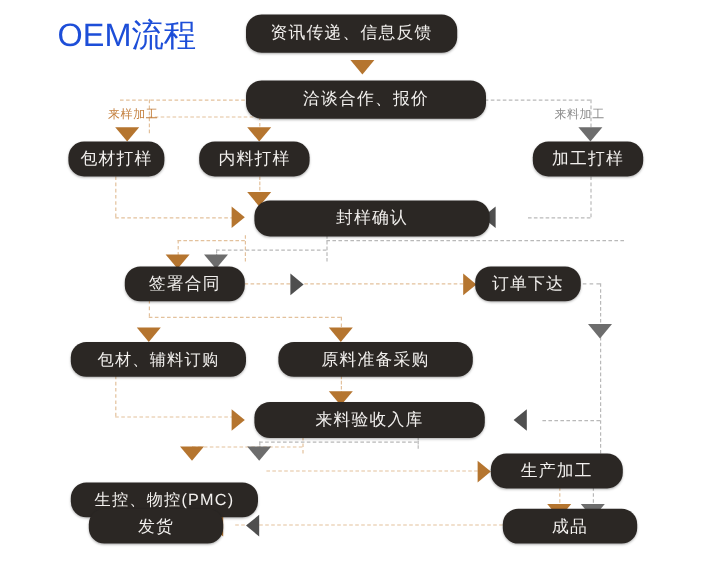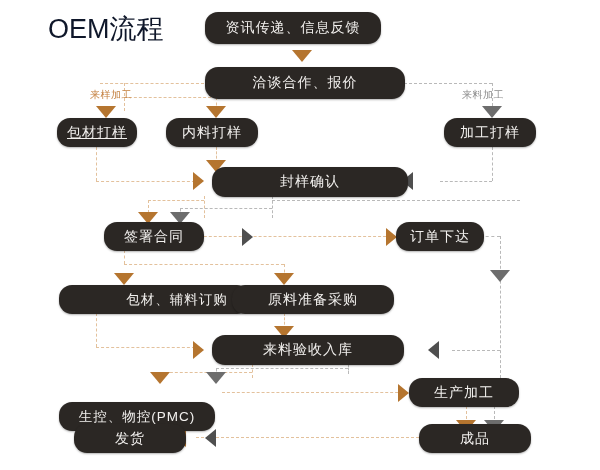--- a/index.html
+++ b/index.html
@@ -10,21 +10,21 @@
     overflow:hidden;
   }
   #stage{position:relative;width:600px;height:470px;}
 
   
   .title{
     position:absolute;
     font-size:27px;
     font-weight:400;
     letter-spacing:0px;
-    color:#0f172a;
+    color:#1d4ed8;
     white-space:nowrap;
   }
 
   
   .node{
     position:absolute;
     background:#2b2724;
     color:#f2f0ee;
     border-radius:13px;
     display:flex;
@@ -174,33 +174,33 @@
   <div class="arrow left" style="left:175px;top:429px;"></div>
   <div class="arrow left gray" style="left:205px;top:429px;"></div>
 
   <div class="caption orange" style="left:90px;top:88px;">来样加工</div>
   <div class="caption gray" style="left:462px;top:88px;">来料加工</div>
 
   <div class="node" style="left:205px;top:12px;width:176px;height:32px;">资讯传递、信息反馈</div>
 
   <div class="node" style="left:205px;top:67px;width:200px;height:32px;">洽谈合作、报价</div>
 
-  <div class="node" style="left:57px;top:118px;width:80px;height:29px;text-decoration:underline;">包材打样</div>
+  <div class="node" style="left:57px;top:118px;width:80px;height:29px;">包材打样</div>
 
   <div class="node" style="left:166px;top:118px;width:92px;height:29px;">内料打样</div>
 
   <div class="node" style="left:444px;top:118px;width:92px;height:29px;">加工打样</div>
 
   <div class="node" style="left:212px;top:167px;width:196px;height:30px;">封样确认</div>
 
   <div class="node" style="left:104px;top:222px;width:100px;height:29px;">签署合同</div>
 
   <div class="node" style="left:396px;top:222px;width:88px;height:29px;">订单下达</div>
 
-  <div class="node small" style="left:59px;top:285px;width:146px;height:29px;padding-left:45px;">包材、辅料订购</div>
+  <div class="node small" style="left:59px;top:285px;width:146px;height:29px;">包材、辅料订购</div>
 
   <div class="node" style="left:232px;top:285px;width:162px;height:29px;">原料准备采购</div>
 
   <div class="node" style="left:212px;top:335px;width:192px;height:30px;">来料验收入库</div>
 
   <div class="node small" style="left:59px;top:378px;width:156px;height:29px;margin-top:24px;">生控、物控(PMC)</div>
 
   <div class="node" style="left:409px;top:378px;width:110px;height:29px;">生产加工</div>
 
   <div class="node" style="left:74px;top:424px;width:112px;height:29px;">发货</div>

